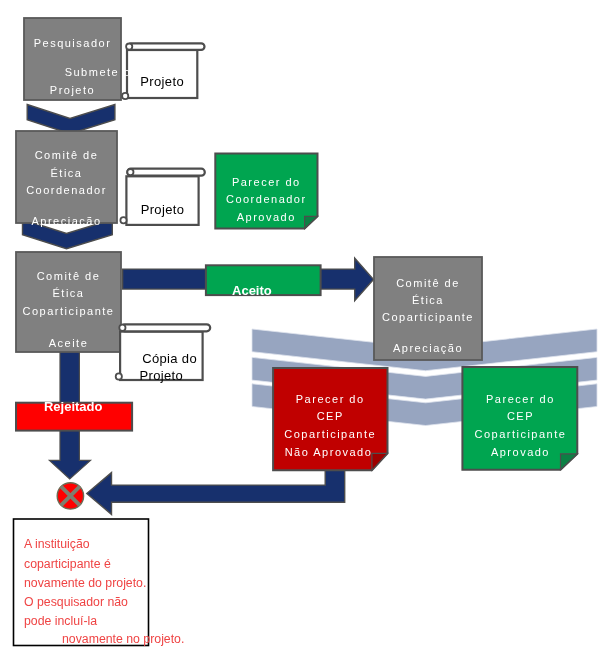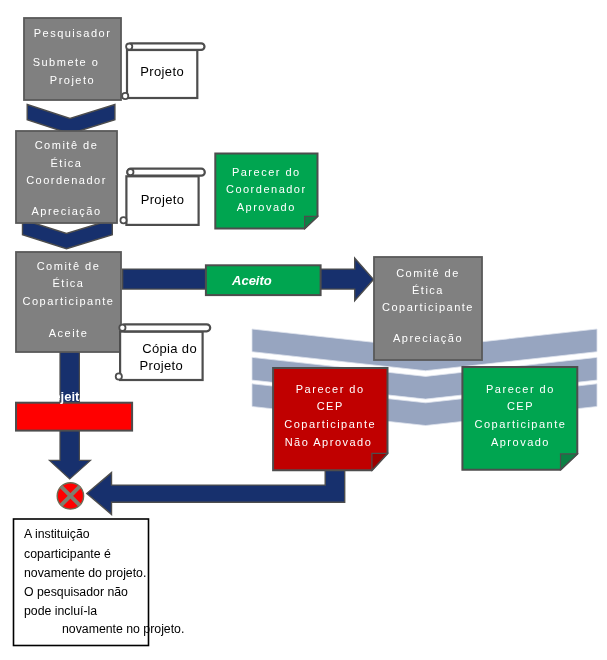--- a/index.html
+++ b/index.html
@@ -3,23 +3,23 @@
 <meta charset="utf-8">
 <style>
   html,body{margin:0;padding:0;background:#ffffff;}
   body{width:607px;height:660px;overflow:hidden;
        font-family:"Liberation Sans", sans-serif;}
   #stage{position:relative;width:607px;height:660px;background:#ffffff;}
   svg#shapes{position:absolute;left:0;top:0;width:607px;height:660px;}
   .tgrp{position:absolute;left:0;top:0;}
   .tl{position:absolute;white-space:nowrap;letter-spacing:1.5px;
       font-size:11px;line-height:11px;text-align:center;color:#ffffff;
-      overflow:visible;}
+      overflow:visible;margin-top:10px;}
   .k13{color:#000000;font-size:13px;letter-spacing:0.35px;line-height:13px;}
-  .k12{color:#000000;font-size:12.3px;letter-spacing:0px;line-height:12.3px;}
+  .k12{color:#ef4444;font-size:12.3px;letter-spacing:0px;line-height:12.3px;}
   .lft{text-align:left;}
   .bold{font-weight:bold;}
   .b13{font-size:13px;letter-spacing:0px;line-height:13px;}
 </style>
 </head>
 <body>
 
 <div id="stage">
   <svg id="shapes" viewBox="0 0 607 660">
 
@@ -83,21 +83,21 @@
       <g clip-path="url(#xclip)">
         <path d="M60.2 485.7 L80.6 506.1 M80.6 485.7 L60.2 506.1" stroke="#7E7E6E" stroke-width="3.9" fill="none"></path>
       </g>
     </g>
 
     <rect x="13.5" y="519" width="135" height="126.5" fill="#ffffff" stroke="#000000" stroke-width="1.6"></rect>
   </svg>
 
   <div class="tgrp">
     <div class="tl" style="left:24px;top:28px;width:97px;">Pesquisador</div>
-    <div class="tl" style="left:24px;top:57.4px;width:84px;">Submete o</div>
+    <div class="tl" style="left:24px;top:57.4px;width:84px;padding-left:32px;">Submete o</div>
     <div class="tl" style="left:24px;top:74.8px;width:97px;">Projeto</div>
   </div>
 
   <div class="tgrp">
     <div class="tl k13" style="left:127px;top:64.8px;width:70.3px;">Projeto</div>
   </div>
 
   <div class="tgrp">
     <div class="tl" style="left:16px;top:140px;width:101px;">Comitê de</div>
     <div class="tl" style="left:16px;top:157.5px;width:101px;">Ética</div>
@@ -121,21 +121,21 @@
     <div class="tl" style="left:16px;top:296.4px;width:105px;">Coparticipante</div>
     <div class="tl" style="left:16px;top:328.3px;width:105px;">Aceite</div>
   </div>
 
   <div class="tgrp">
     <div class="tl k13" style="left:120.1px;top:341.6px;width:99px;">Cópia do</div>
     <div class="tl k13" style="left:120.1px;top:359px;width:82.5px;">Projeto</div>
   </div>
 
   <div class="tgrp">
-    <div class="tl bold b13" style="left:205.9px;top:273.8px;width:92px;font-style:italic;">Aceito</div>
+    <div class="tl bold b13" style="left:205.9px;top:273.8px;width:92px;">Aceito</div>
   </div>
 
   <div class="tgrp">
     <div class="tl" style="left:374px;top:267.9px;width:108px;">Comitê de</div>
     <div class="tl" style="left:374px;top:285.1px;width:108px;">Ética</div>
     <div class="tl" style="left:374px;top:302.3px;width:108px;">Coparticipante</div>
     <div class="tl" style="left:374px;top:333.1px;width:108px;">Apreciação</div>
   </div>
 
   <div class="tgrp">

